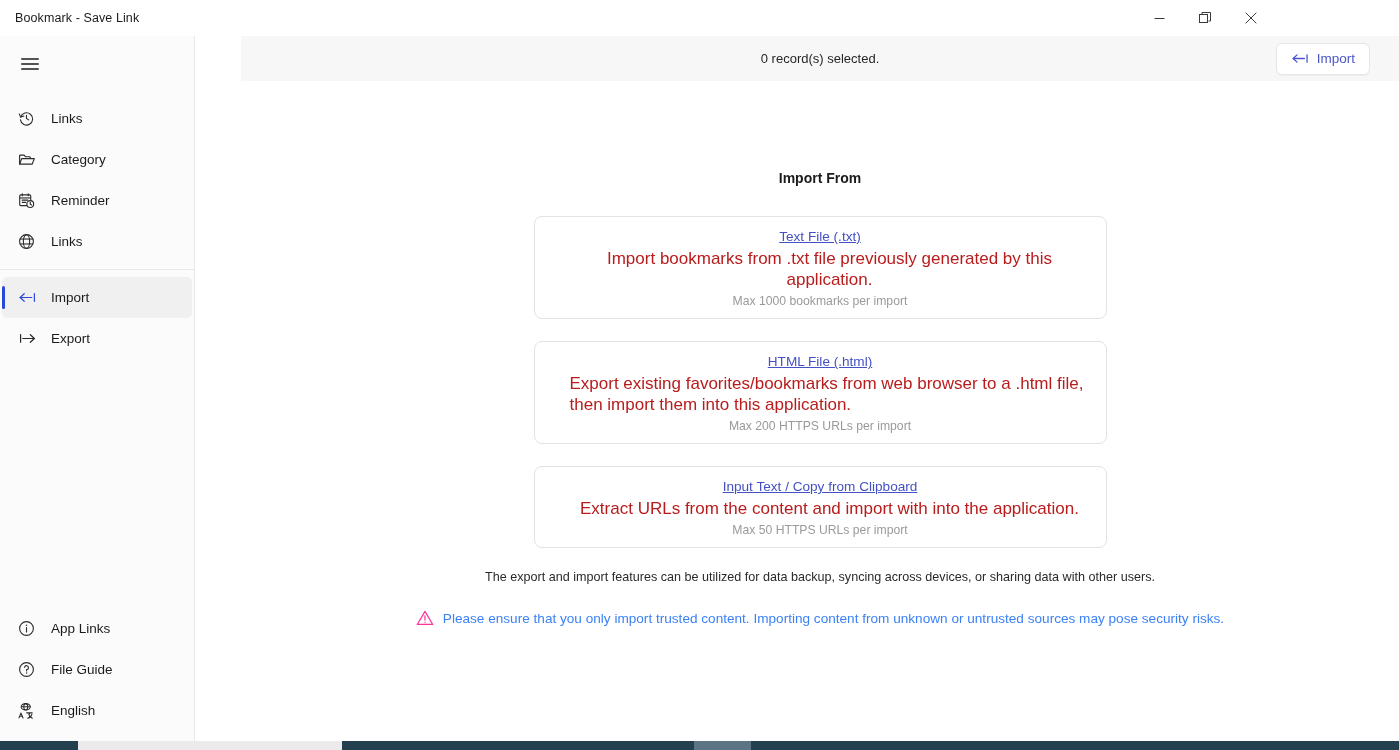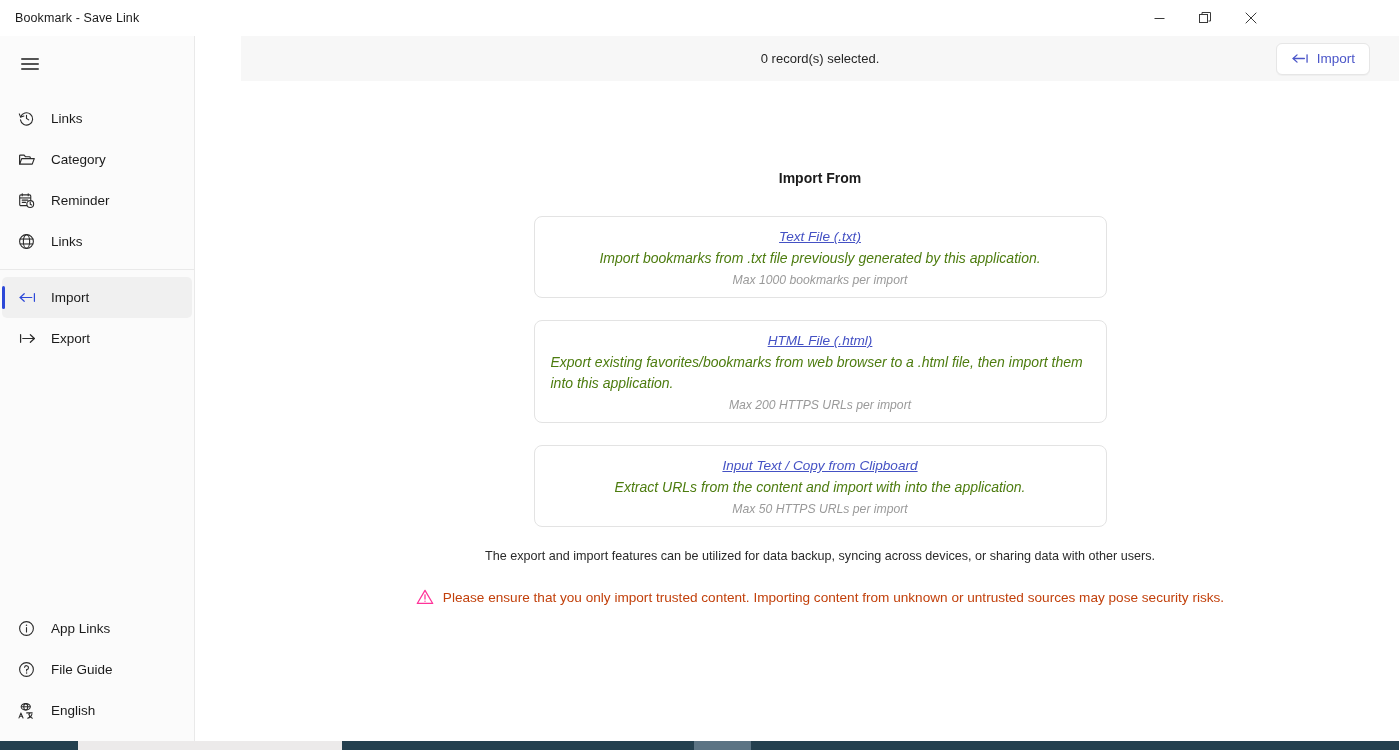--- a/index.html
+++ b/index.html
@@ -159,35 +159,35 @@
     margin-bottom: 30px;
   }
 
   .card {
     width: 573px;
     margin: 0 auto 22px auto;
     border: 1px solid #e3e3e3;
     border-radius: 8px;
     background: #ffffff;
     padding: 12px 16px 10px 16px;
-    font-style: italic;
   }
   .card-link {
     display: block;
     text-align: center;
     font-size: 13.6px;
     color: #4451c4;
     text-decoration: underline;
     margin-bottom: 4px;
   }
   .card-desc {
     text-align: center;
-    font-size: 14px;
-    color: #4d7c0f;
+    font-size: 17px;
+    color: #b91c1c;
     line-height: 21px;
+    margin-left: 19px;
   }
   .card.wide .card-desc { text-align: left; }
   .card-note {
     text-align: center;
     font-size: 12.2px;
     color: #9a9a9a;
     margin-top: 4px;
   }
 
   #footnote {
@@ -197,21 +197,21 @@
     margin-top: 12px;
   }
   #warning-row {
     display: flex;
     align-items: center;
     justify-content: center;
     gap: 9px;
     margin-top: 25px;
   }
   #warning-icon { display: flex; align-items: center; color: #ff3399; }
-  #warning-text { font-size: 13.6px; color: #c2410c; }
+  #warning-text { font-size: 13.6px; color: #3b82f6; }
 
   
   #taskbar {
     position: absolute;
     left: 0; bottom: 0;
     width: 1399px; height: 9px;
     background: #24404f;
   }
   .tb-seg { position: absolute; top: 0; height: 9px; }
 </style>

